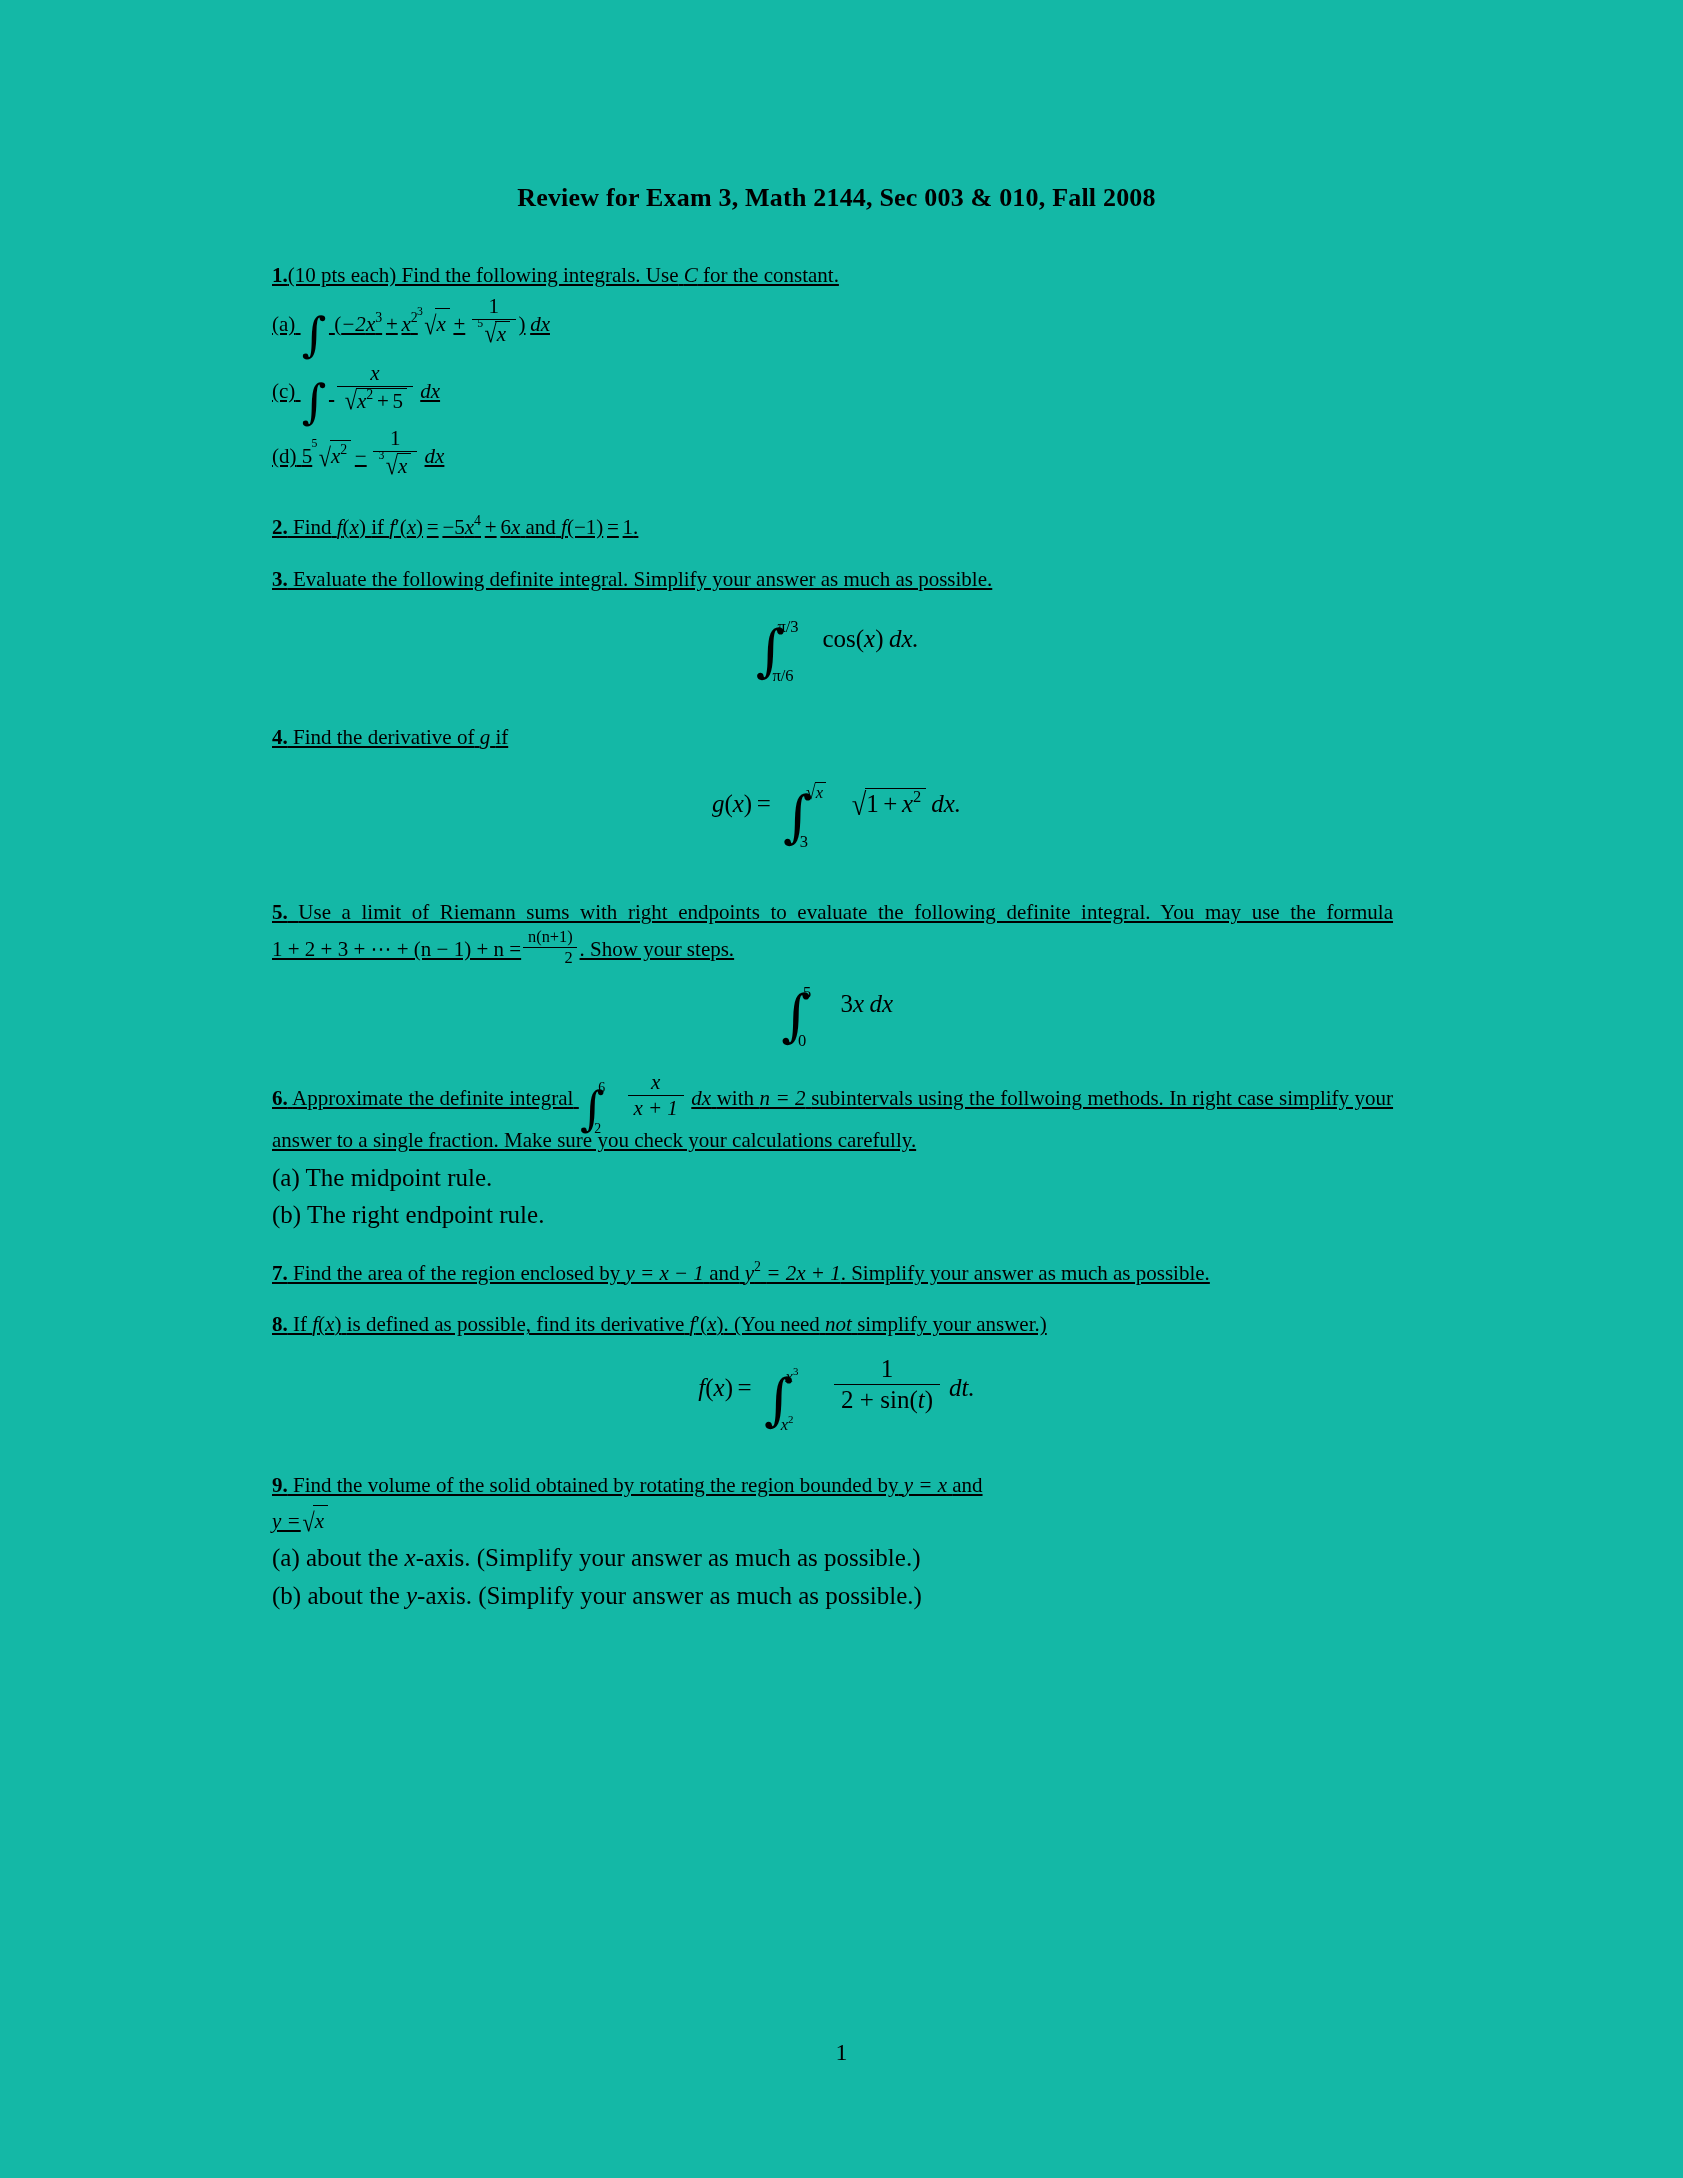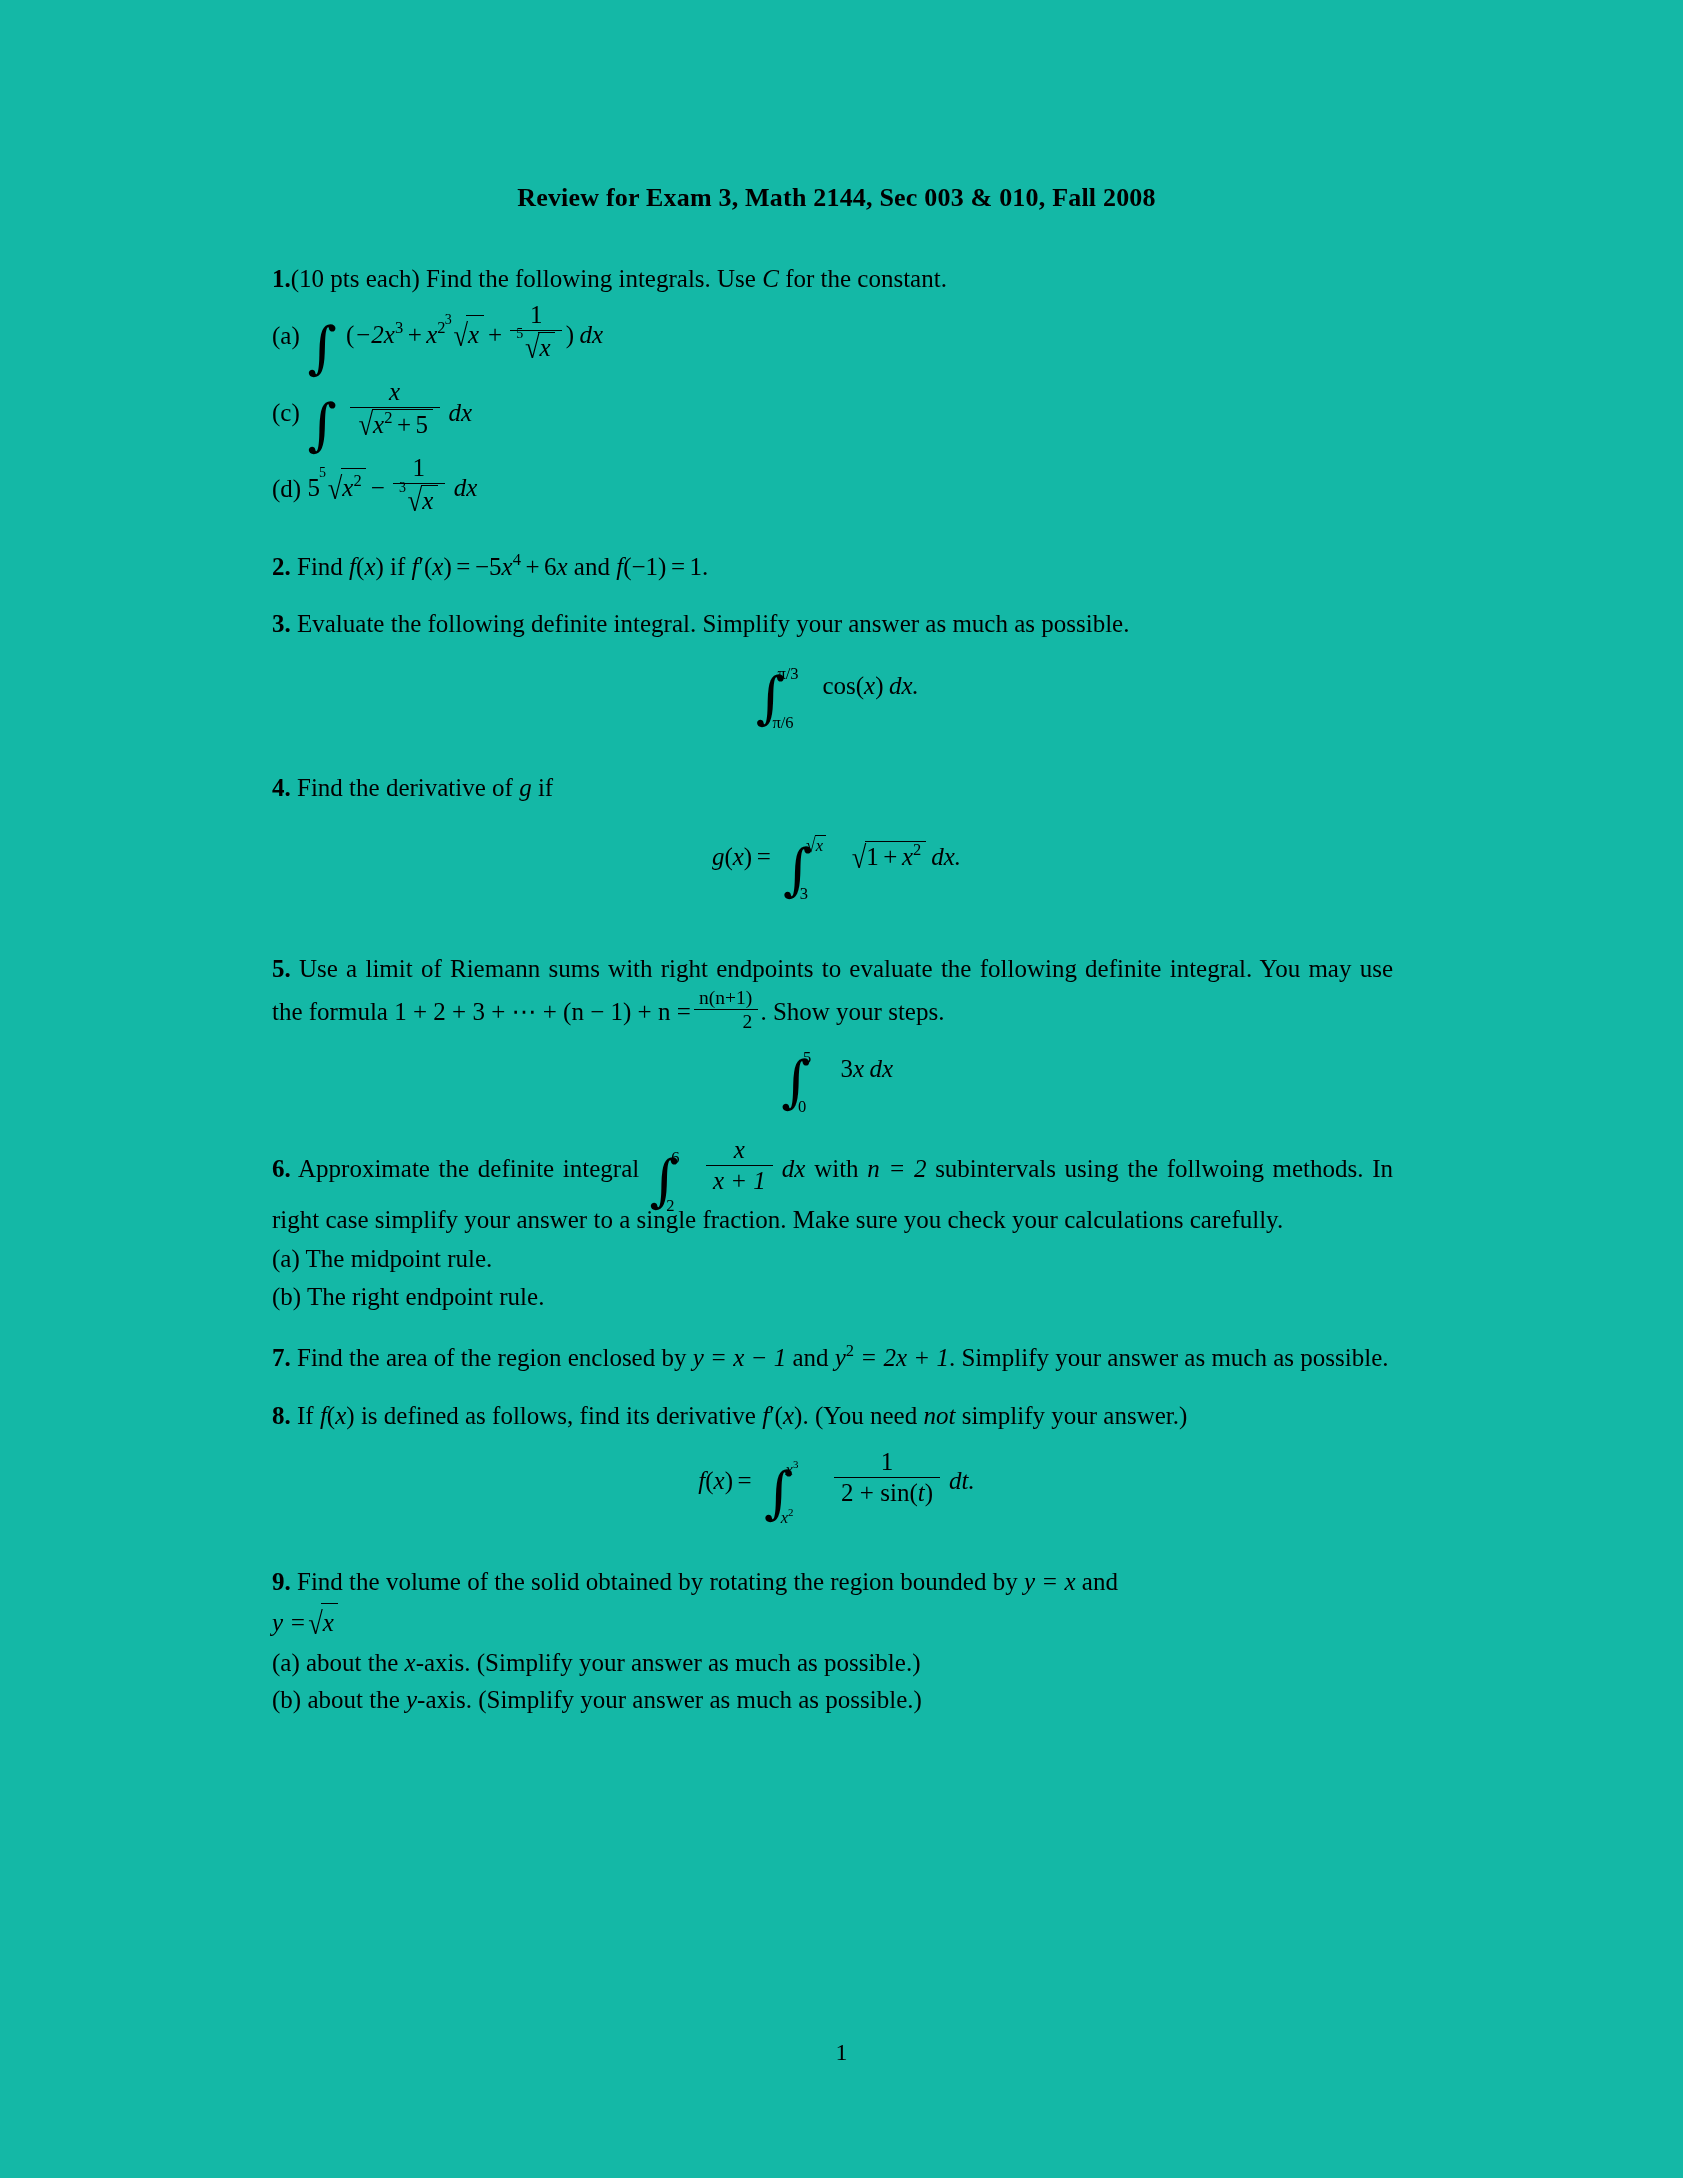--- a/index.html
+++ b/index.html
@@ -29,24 +29,25 @@
     width: 1129px;
   }
   .doc-title {
     text-align: center;
     font-weight: bold;
     font-size: 26px;
     letter-spacing: 0.2px;
     margin: 0 0 48px 0;
   }
   .prob {
-    font-size: 25px;
+    font-size: 21px;
     line-height: 1.42;
     text-align: justify;
     margin: 0 8px 14px 0;
+    text-decoration: underline;
   }
   .prob.tight { margin-bottom: 4px; }
   .gap-md { margin-bottom: 22px; }
   .num { font-weight: bold; }
   .it { font-style: italic; font-family: "Liberation Serif", serif; }
   .display {
     text-align: center;
     margin: 26px 0 30px 0;
     font-size: 25px;
   }
@@ -274,21 +275,21 @@
       <span>Find the area of the region enclosed by</span>
       <span class="m">y = x − 1</span>
       <span>and</span>
       <span class="m"><span class="m">y</span><sup class="exn">2</sup> <span class="m">= 2x + 1</span></span><span>. Simplify your answer as much as possible.</span>
     </div>
 
     <div class="prob">
       <span class="num">8.</span>
       <span>If</span>
       <span class="m"><span class="m">f</span><span class="mr">(</span><span class="m">x</span><span class="mr">)</span></span>
-      <span>is defined as follows, find its derivative</span>
+      <span>is defined as possible, find its derivative</span>
       <span class="m"><span class="m">f</span><span class="mr">′(</span><span class="m">x</span><span class="mr">)</span></span><span>. (You need</span>
       <span class="it">not</span>
       <span>simplify your answer.)</span>
     </div>
     <div class="display" style="margin:15px 0 50px 0">
       <span class="m"><span class="m">f</span><span class="mr">(</span><span class="m">x</span><span class="mr">)</span></span><span class="op">=</span>
       <span class="intg pad">
         <span class="isym">∫</span><span class="ilim"><span class="up"><span class="m">x</span><sup class="exn">3</sup></span><span class="lo"><span class="m">x</span><sup class="exn">2</sup></span></span>
       </span>
       <span class="frac"><span class="fnum">1</span><span class="fden"><span class="mr">2 + sin(</span><span class="m">t</span><span class="mr">)</span></span></span><span class="dx">dt.</span>

